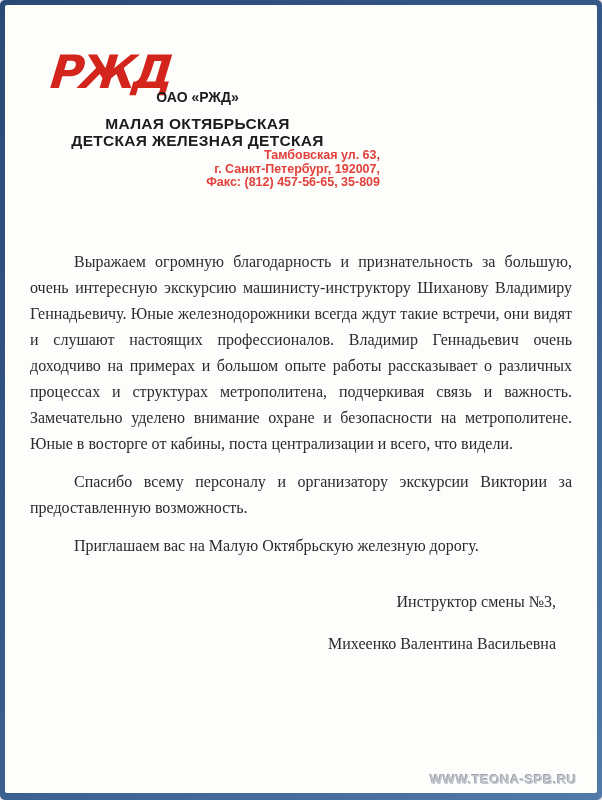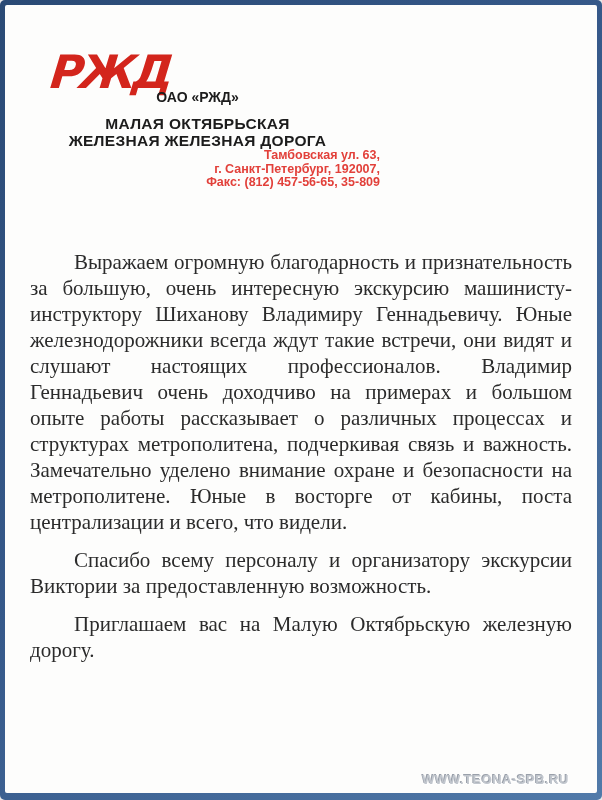--- a/index.html
+++ b/index.html
@@ -73,21 +73,21 @@
     color: #e2403a;
   }
 
   
   .letter-body {
     position: absolute;
     left: 25px;
     top: 244px;
     width: 542px;
     font-family: "Liberation Serif", serif;
-    font-size: 21px;
+    font-size: 16px;
     line-height: 26px;
     color: #2b2b2b;
     text-align: justify;
   }
   .letter-body p {
     margin: 0 0 12px 0;
     text-indent: 44px;
   }
   .letter-body p.invite {
     margin-bottom: 8px;
@@ -103,53 +103,57 @@
     font-size: 16px;
     color: #2b2b2b;
   }
   .sig-line1 {
     margin-bottom: 24px;
   }
 
   
   .watermark {
     position: absolute;
-    right: 28px;
+    right: 20px;
     bottom: 6px;
     font-family: "Liberation Sans", sans-serif;
     font-size: 13px;
     font-weight: 700;
     letter-spacing: 0.5px;
     color: #c2c7ce;
     text-shadow: -1px -1px 0 #9aa0aa, 1px 1px 0 #ffffff;
   }
 </style>
 </head>
 <body>
 
 <div class="frame">
   <div class="page">
 
     <div class="logo">РЖД</div>
 
     <div class="org-block">
       <div class="org-line1">ОАО «РЖД»</div>
       <div class="org-line2">МАЛАЯ ОКТЯБРЬСКАЯ</div>
-      <div class="org-line3">ЖЕЛЕЗНАЯ ЖЕЛЕЗНАЯ ДОРОГА</div>
+      <div class="org-line3">ДЕТСКАЯ ЖЕЛЕЗНАЯ ДЕТСКАЯ</div>
     </div>
 
     <div class="addr-block">
       <div>Тамбовская ул. 63,</div>
       <div>г. Санкт-Петербург, 192007,</div>
       <div>Факс: (812) 457-56-65, 35-809</div>
     </div>
 
     <div class="letter-body">
       <p>Выражаем огромную благодарность и признательность за большую, очень интересную экскурсию машинисту-инструктору Шиханову Владимиру Геннадьевичу. Юные железнодорожники всегда ждут такие встречи, они видят и слушают настоящих профессионалов. Владимир Геннадьевич очень доходчиво на примерах и большом опыте работы рассказывает о различных процессах и структурах метрополитена, подчеркивая связь и важность. Замечательно уделено внимание охране и безопасности на метрополитене. Юные в восторге от кабины, поста централизации и всего, что видели.</p>
       <p>Спасибо всему персоналу и организатору экскурсии Виктории за предоставленную возможность.</p>
       <p class="invite">Приглашаем вас на Малую Октябрьскую железную дорогу.</p>
     </div>
 
+    <div class="signature">
+      <div class="sig-line1">Инструктор смены №3,</div>
+      <div class="sig-line2">Михеенко Валентина Васильевна</div>
+    </div>
 
     <div class="watermark">WWW.TEONA-SPB.RU</div>
 
   </div>
 </div>
 
 </body></html>

